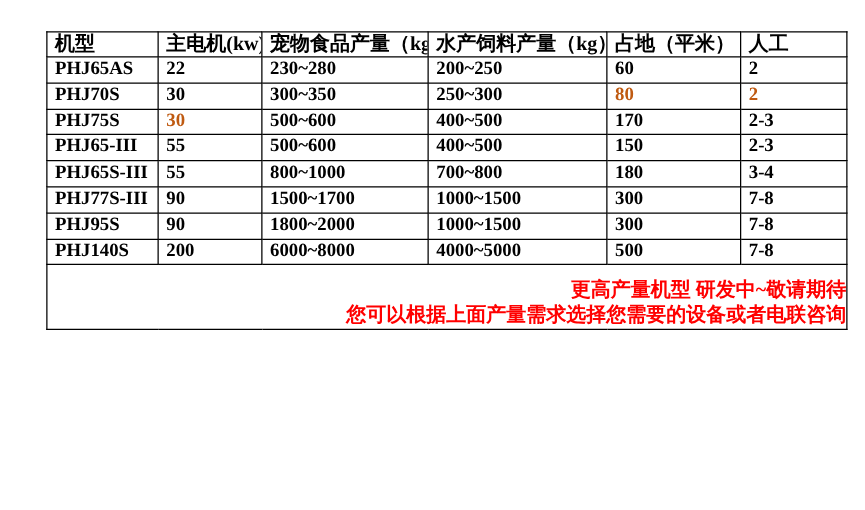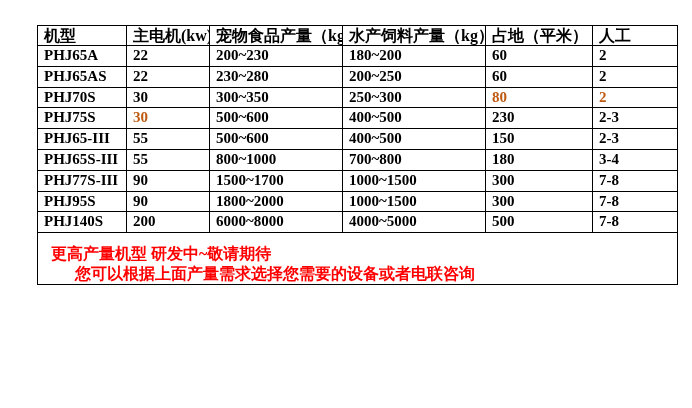--- a/index.html
+++ b/index.html
@@ -48,20 +48,21 @@
   tfoot td {
     height: 39px;
     padding: 11px 0 0 13px;
     vertical-align: top;
   }
   .footer-line {
     font-size: 16px;
     line-height: 20px;
     font-weight: bold;
     white-space: nowrap;
+    text-align: right;
   }
   .footer-line.indent {
     margin-left: 24px;
   }
 </style>
 </head>
 <body style="background: rgb(255, 255, 255);">
 
 <div class="table-wrap">
   <table>
@@ -78,49 +79,41 @@
         <th>机型</th>
         <th>主电机(kw)</th>
         <th>宠物食品产量（kg）</th>
         <th>水产饲料产量（kg）</th>
         <th>占地（平米）</th>
         <th>人工</th>
       </tr>
     </thead>
     <tbody id="table-body">
         <tr>
-          <td>PHJ65A</td>
-          <td>22</td>
-          <td>200~230</td>
-          <td>180~200</td>
-          <td>60</td>
-          <td>2</td>
-        </tr>
-        <tr>
           <td>PHJ65AS</td>
           <td>22</td>
           <td>230~280</td>
           <td>200~250</td>
           <td>60</td>
           <td>2</td>
         </tr>
         <tr>
           <td>PHJ70S</td>
           <td>30</td>
           <td>300~350</td>
           <td>250~300</td>
           <td style="color: rgb(191, 90, 17);">80</td>
           <td style="color: rgb(191, 90, 17);">2</td>
         </tr>
         <tr>
           <td>PHJ75S</td>
           <td style="color: rgb(191, 90, 17);">30</td>
           <td>500~600</td>
           <td>400~500</td>
-          <td>230</td>
+          <td>170</td>
           <td>2-3</td>
         </tr>
         <tr>
           <td>PHJ65-III</td>
           <td>55</td>
           <td>500~600</td>
           <td>400~500</td>
           <td>150</td>
           <td>2-3</td>
         </tr>

